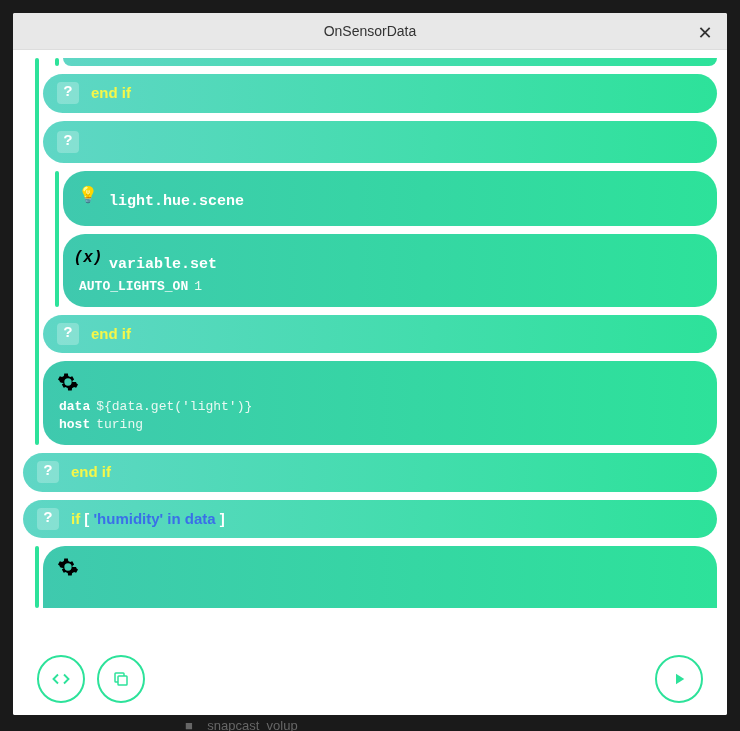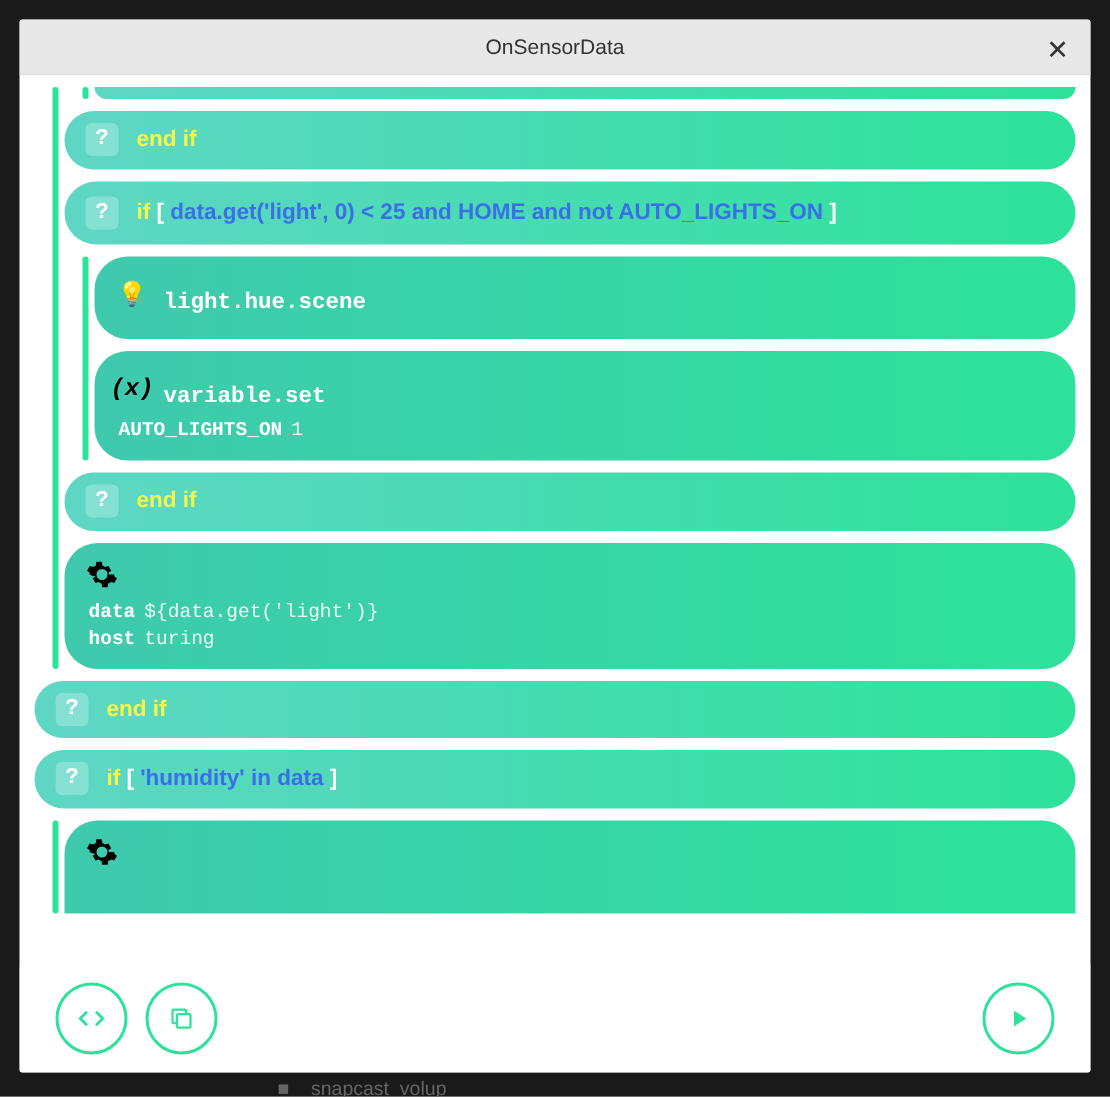--- a/index.html
+++ b/index.html
@@ -62,26 +62,20 @@
       <div class="block cond thin">
         <div class="line">
           <span class="qmark">?</span>
           <span class="codetxt"><span class="kw-end">end if</span></span>
         </div>
       </div>
 
       <div class="block cond">
         <div class="line">
           <span class="qmark">?</span>
-          <span class="codetxt">
-            <span class="kw-if">if</span>
-            <span class="kw-br"> </span><span class="kw-br">[</span>
-            <span> </span><span class="kw-expr">data.get('light', 0) &lt; 25 and HOME and not AUTO_LIGHTS_ON</span><span> </span>
-            <span class="kw-br">]</span>
-          </span>
         </div>
       </div>
 
       <div class="nest2">
         <div class="block">
           <div class="bhead">
             <span class="bicon">💡</span>
             <span class="btitle">light.hue.scene</span>
           </div>
         </div>

